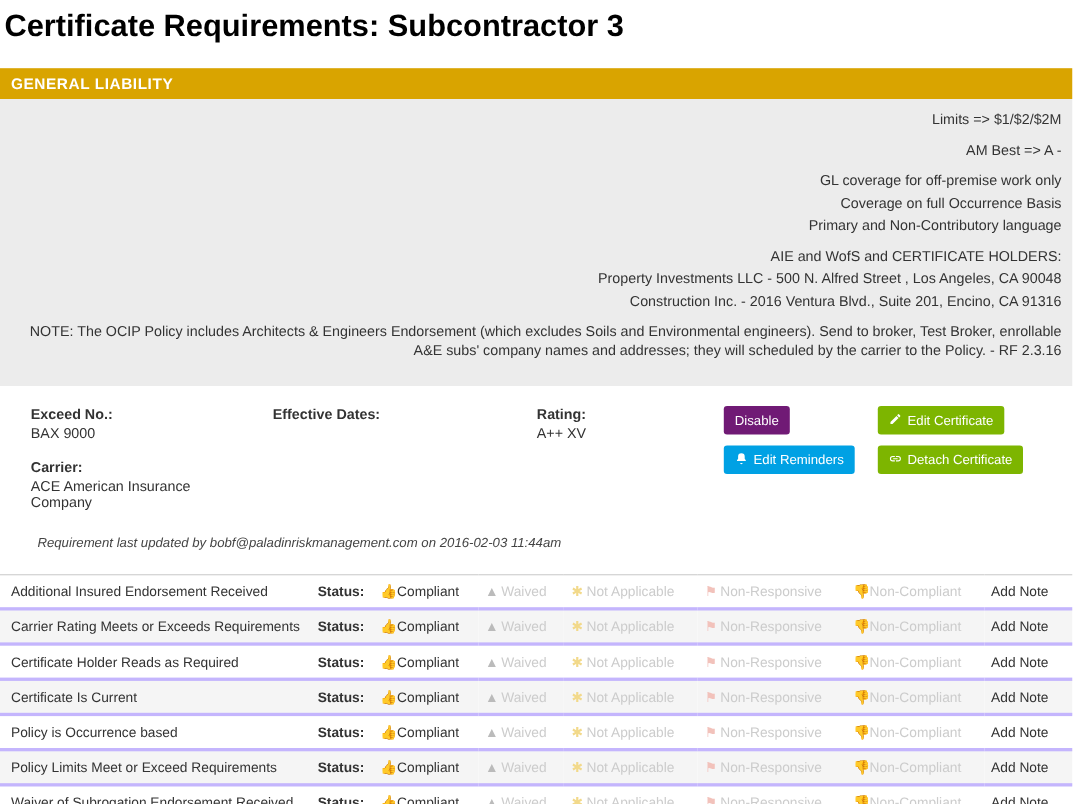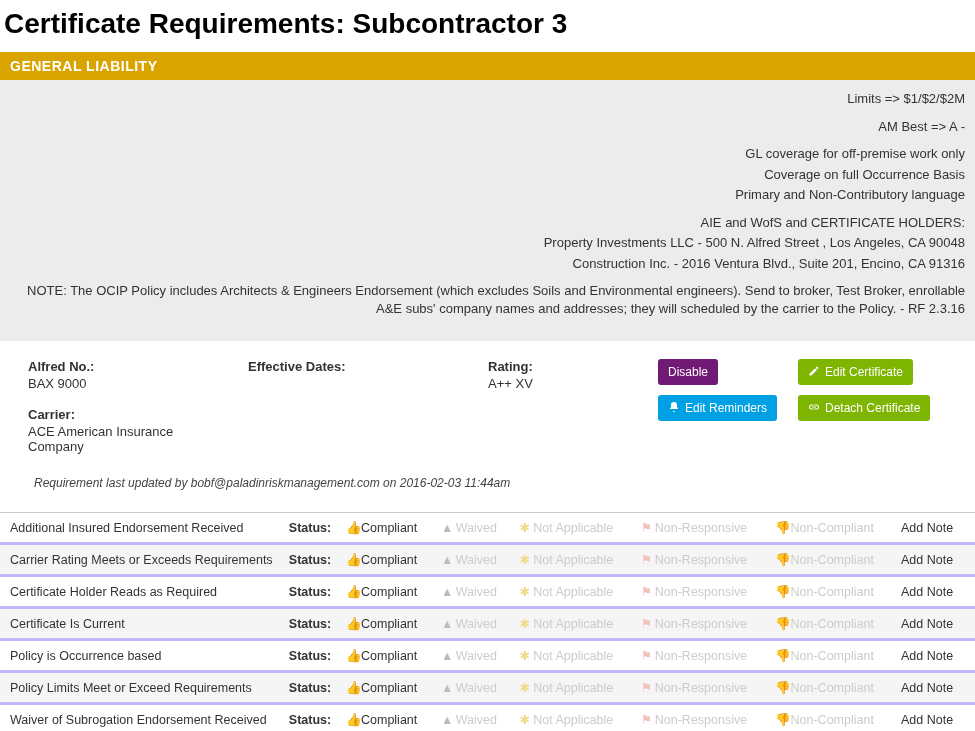--- a/index.html
+++ b/index.html
@@ -1,17 +1,17 @@
 <!DOCTYPE html>
 <html><head>
 <meta charset="utf-8">
 <style>
   * { box-sizing: border-box; margin: 0; padding: 0; }
   body { font-family: Arial, Helvetica, sans-serif; font-size: 13px; color: #333; background: #fff; width: 975px; }
-  h1 { font-size: 28px; font-weight: bold; padding: 8px 4px 12px 4px; color: #000; }
+  h1 { font-size: 28px; font-weight: bold; padding: 8px 4px 22px 4px; color: #000; }
   .section-header { background: #d9a400; color: #fff; font-weight: bold; font-size: 14px; padding: 6px 10px; letter-spacing: .5px; }
   .req-body { background: #ececec; padding: 10px 10px 14px 10px; line-height: 1.35; text-align: right; }
   .req-body p, .req-body div { margin-bottom: 3px; }
   .req-body .block { margin-bottom: 10px; }
   .policy-panel { background: #fff; padding: 18px 28px 10px 28px; }
   .policy-grid { display: flex; gap: 20px; }
   .policy-col { flex: 1; }
   .policy-label { font-weight: bold; margin-bottom: 2px; }
   .policy-col .group { margin-bottom: 16px; }
   .btn-col { display: flex; flex-direction: column; gap: 10px; align-items: flex-start; min-width: 120px; }
@@ -68,21 +68,21 @@
   </div>
   <div class="block">
     <div>NOTE: The OCIP Policy includes Architects &amp; Engineers Endorsement (which excludes Soils and Environmental engineers). Send to broker, Test Broker, enrollable A&amp;E subs' company names and addresses; they will scheduled by the carrier to the Policy. - RF 2.3.16</div>
   </div>
 </div>
 
 <div class="policy-panel">
   <div class="policy-grid">
     <div class="policy-col" style="max-width:200px">
       <div class="group">
-        <div class="policy-label">Alfred No.:</div>
+        <div class="policy-label">Exceed No.:</div>
         <div>BAX 9000</div>
       </div>
       <div class="group">
         <div class="policy-label">Carrier:</div>
         <div>ACE American Insurance Company</div>
       </div>
     </div>
     <div class="policy-col" style="max-width:220px">
       <div class="group">
         <div class="policy-label">Effective Dates:</div>

